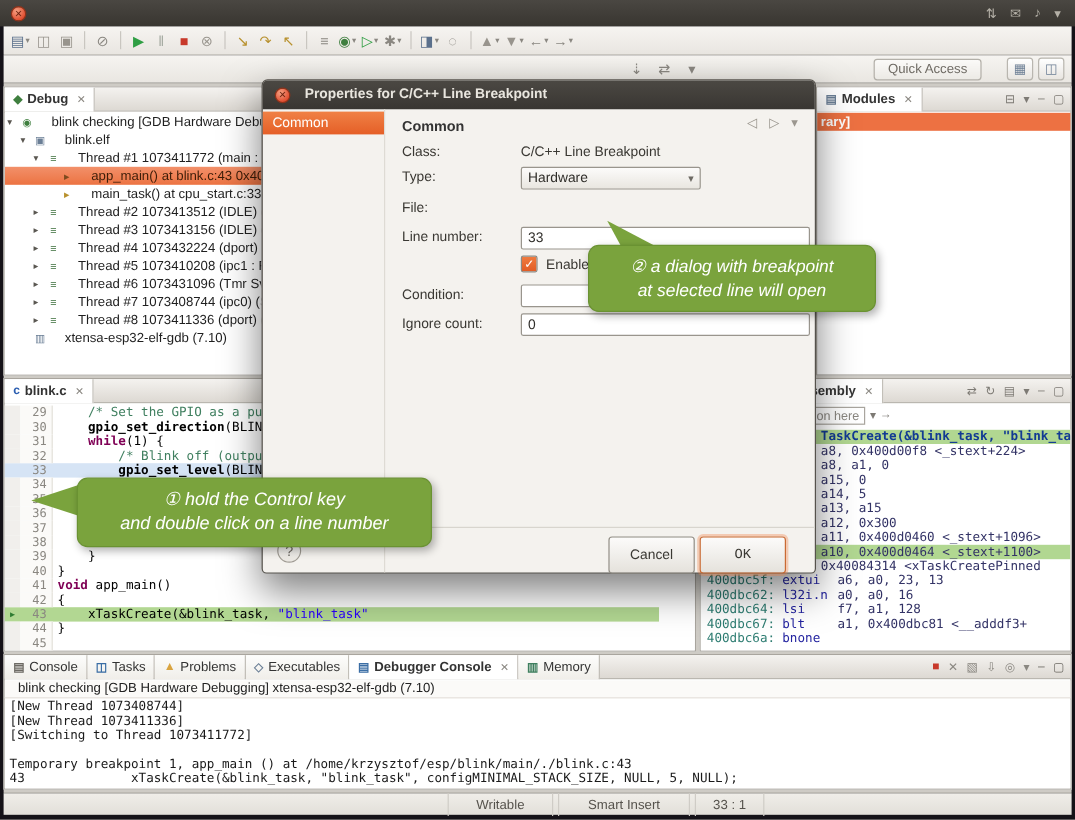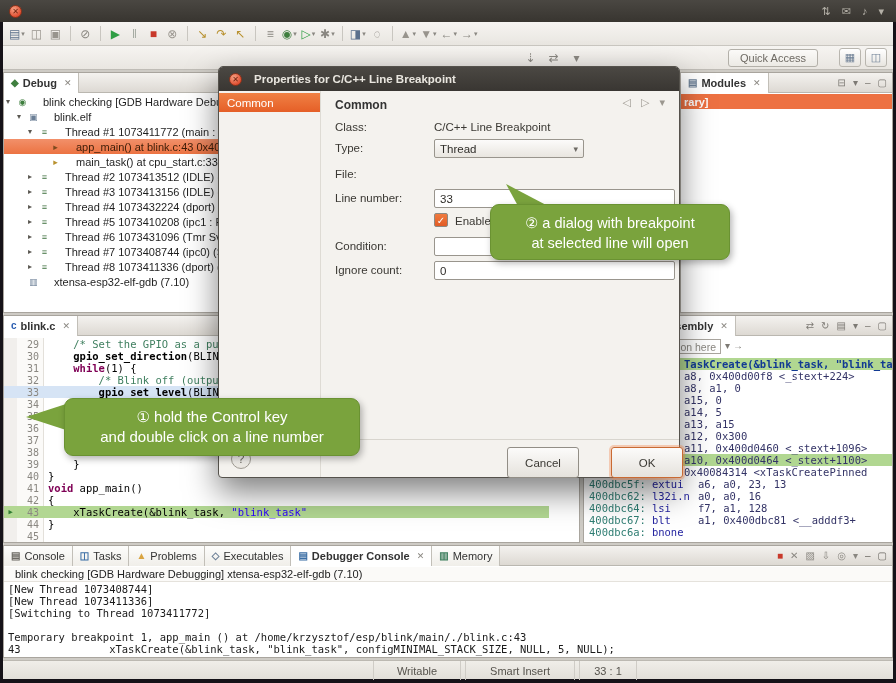--- a/index.html
+++ b/index.html
@@ -101,24 +101,24 @@
 .dval{position:absolute;left:215px;font-size:11.5px;color:#3a3833;}
 .dfield{position:absolute;left:215px;width:241px;height:19px;border:1px solid #99958d;background:#fff;font-size:11.5px;color:#2f2d29;display:flex;align-items:center;padding:0 5px;border-radius:2px;}
 .dselect{width:150px;justify-content:space-between;background:linear-gradient(#fcfbfa,#e9e6e0);}
 .selarrow{font-size:9px;color:#6d6a64;}
 .dcheck{position:absolute;left:215px;width:14px;height:14px;border:1px solid #8d8982;border-radius:2px;background:linear-gradient(#ef7b3f,#e25c25);color:#fff;font-size:10px;display:flex;align-items:center;justify-content:center;}
 .dchecklbl{position:absolute;left:236px;font-size:11.5px;color:#3a3833;}
 .dfoot{position:absolute;left:0;right:0;top:372px;border-top:1px solid #d8d5ce;}
 .dhelp{position:absolute;left:12px;top:382px;width:20px;height:20px;border-radius:50%;border:1px solid #a09c94;color:#6e6a63;display:flex;align-items:center;justify-content:center;font-size:12px;background:linear-gradient(#fdfdfc,#e9e6e0);}
 .dbtn{position:absolute;top:380px;width:72px;height:31px;border:1px solid #928e86;border-radius:3px;background:linear-gradient(#fcfbfa,#e5e2dc);font-size:11.5px;color:#3a3833;display:flex;align-items:center;justify-content:center;}
 #cancel-btn{left:288px;}
-#ok-btn{left:392px;border-color:#c96a33;box-shadow:0 0 0 2px rgba(240,130,70,.35);}
-
-
-.callout{position:absolute;background:#7aa33d;border:1px solid #6a9232;border-radius:9px;color:#fff;text-align:center;z-index:12;box-shadow:2px 3px 7px rgba(0,0,0,.3);font-size:15px;line-height:20px;padding-top:8px;}
+#ok-btn{left:364px;border-color:#c96a33;box-shadow:0 0 0 2px rgba(240,130,70,.35);font-family:Liberation Mono, monospace;}
+
+
+.callout{position:absolute;background:#7aa33d;border:1px solid #6a9232;border-radius:9px;color:#fff;text-align:center;z-index:12;box-shadow:2px 3px 7px rgba(0,0,0,.3);font-size:15px;line-height:20px;padding-top:8px;font-style:italic;}
 .callout span{display:block;}
 #callout1{left:64px;top:398px;width:296px;height:58px;}
 #callout2{left:490px;top:204px;width:240px;height:56px;font-size:14.5px;}
 .wedge{position:absolute;z-index:12;}
 #wedge1{left:26px;top:404px;}
 #wedge2{left:504px;top:184px;}
 </style>
 </head>
 <body>
 
@@ -494,21 +494,21 @@
       <span>◁</span>
       <span>▷</span>
       <span>▾</span>
     </div>
 
     <span class="dlabel" style="top:54px">Class:</span>
     <span class="dval" style="top:54px">C/C++ Line Breakpoint</span>
 
     <span class="dlabel" style="top:75px">Type:</span>
     <div class="dfield dselect" style="top:72px">
-      <span>Thread</span>
+      <span>Hardware</span>
       <span class="selarrow">▾</span>
     </div>
 
     <span class="dlabel" style="top:101px">File:</span>
 
     <span class="dlabel" style="top:125px">Line number:</span>
     <div class="dfield" style="top:122px">
       <span>33</span>
     </div>
 

